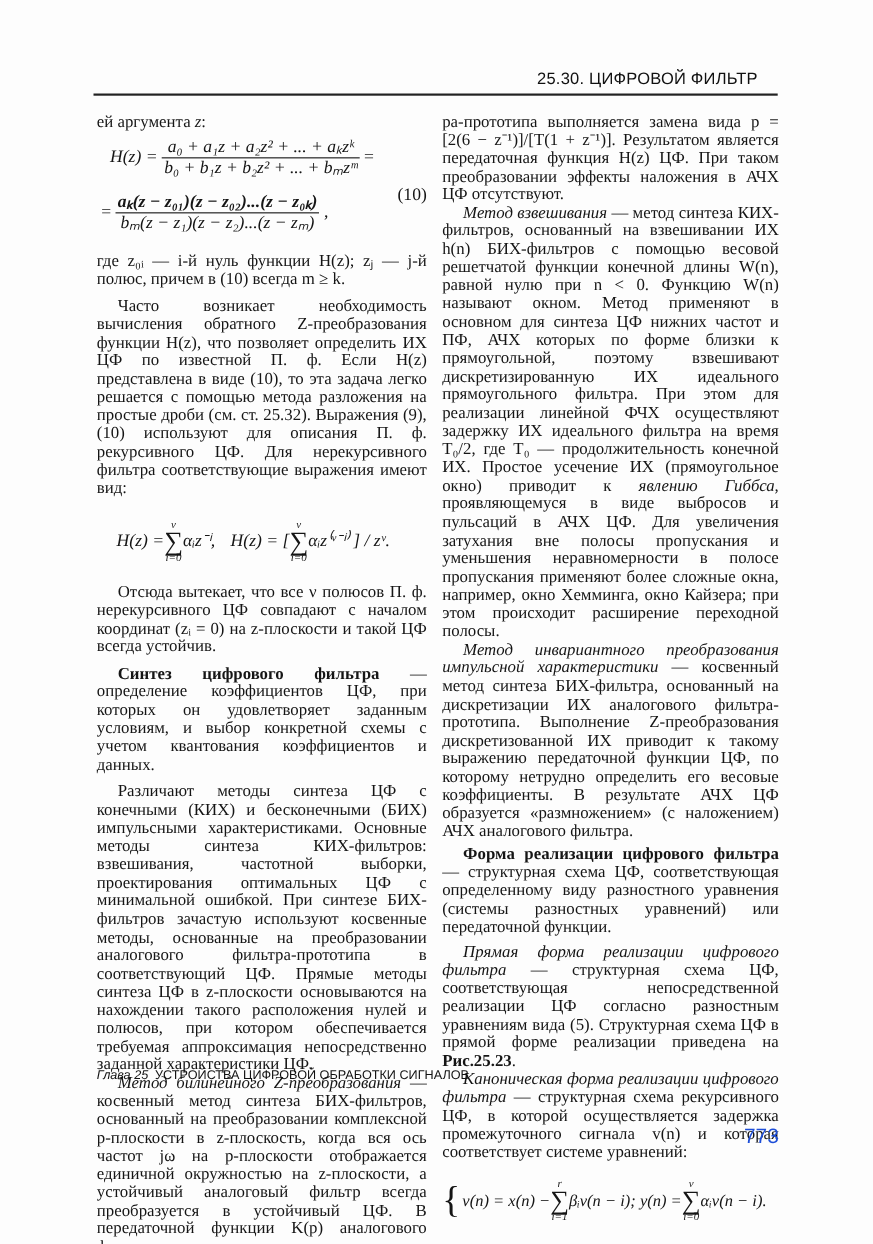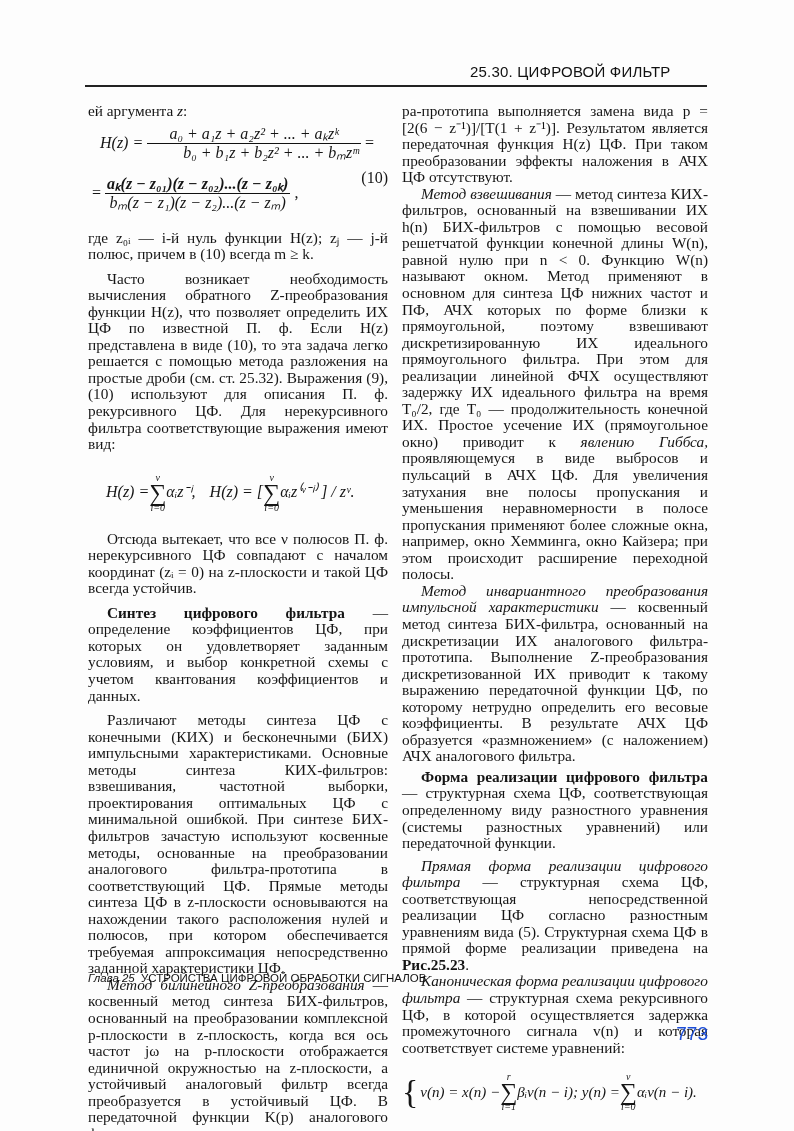--- a/index.html
+++ b/index.html
@@ -1,18 +1,18 @@
 <!DOCTYPE html>
 <html><head>
 <meta charset="utf-8">
 <style>
   html, body { margin:0; padding:0; background:#fdfdfd; }
   body { width:794px; height:1131px; position:relative; overflow:hidden; color:#111; }
   .page { position:absolute; left:0; top:0; width:794px; height:1131px; }
-  .running-head { position:absolute; left:470px; top:63px; width:237px; text-align:left;
+  .running-head { position:absolute; left:470px; top:63px; width:237px; text-align:center;
     font-family:"Liberation Sans", sans-serif; font-size:15px; letter-spacing:0.2px; color:#111; }
   .head-rule { position:absolute; left:85px; top:85px; width:622px; height:2px; background:#222; }
   .col { position:absolute; top:103px; font-family:"Liberation Serif", serif; font-size:15.3px;
     line-height:16.55px; text-align:justify; color:#151515; }
   .col.left { left:88px; width:300px; }
   .col.right { left:402px; width:306px; }
   .col p { margin:0; }
   .ind { text-indent:19px; }
   .gap { margin-top:8px !important; }
   i, .it { font-style:italic; }
@@ -40,21 +40,21 @@
   <div class="head-rule"></div>
 
   <div class="col left">
     <p><span>ей аргумента </span><i>z</i><span>:</span></p>
 
     <div class="formula" style="height:108px; margin-top:2px;">
       <div style="position:absolute; left:12px; top:4px; white-space:nowrap;">
         <span style="font-style:italic;">H(z) =</span>
         <span class="frac">
           <span class="num" style="font-style:italic;">a₀ + a₁z + a₂z² + ... + aₖzᵏ</span>
-          <span class="den" style="font-style:italic;margin-left:34px;">b₀ + b₁z + b₂z² + ... + bₘzᵐ</span>
+          <span class="den" style="font-style:italic;">b₀ + b₁z + b₂z² + ... + bₘzᵐ</span>
         </span>
         <span>=</span>
       </div>
       <div style="position:absolute; left:4px; top:54px; white-space:nowrap;">
         <span>=</span>
         <span class="frac">
           <span class="num" style="font-style:italic;font-weight:bold;">aₖ(z − z₀₁)(z − z₀₂)...(z − z₀ₖ)</span>
           <span class="den" style="font-style:italic;">bₘ(z − z₁)(z − z₂)...(z − zₘ)</span>
         </span>
         <span>,</span>

